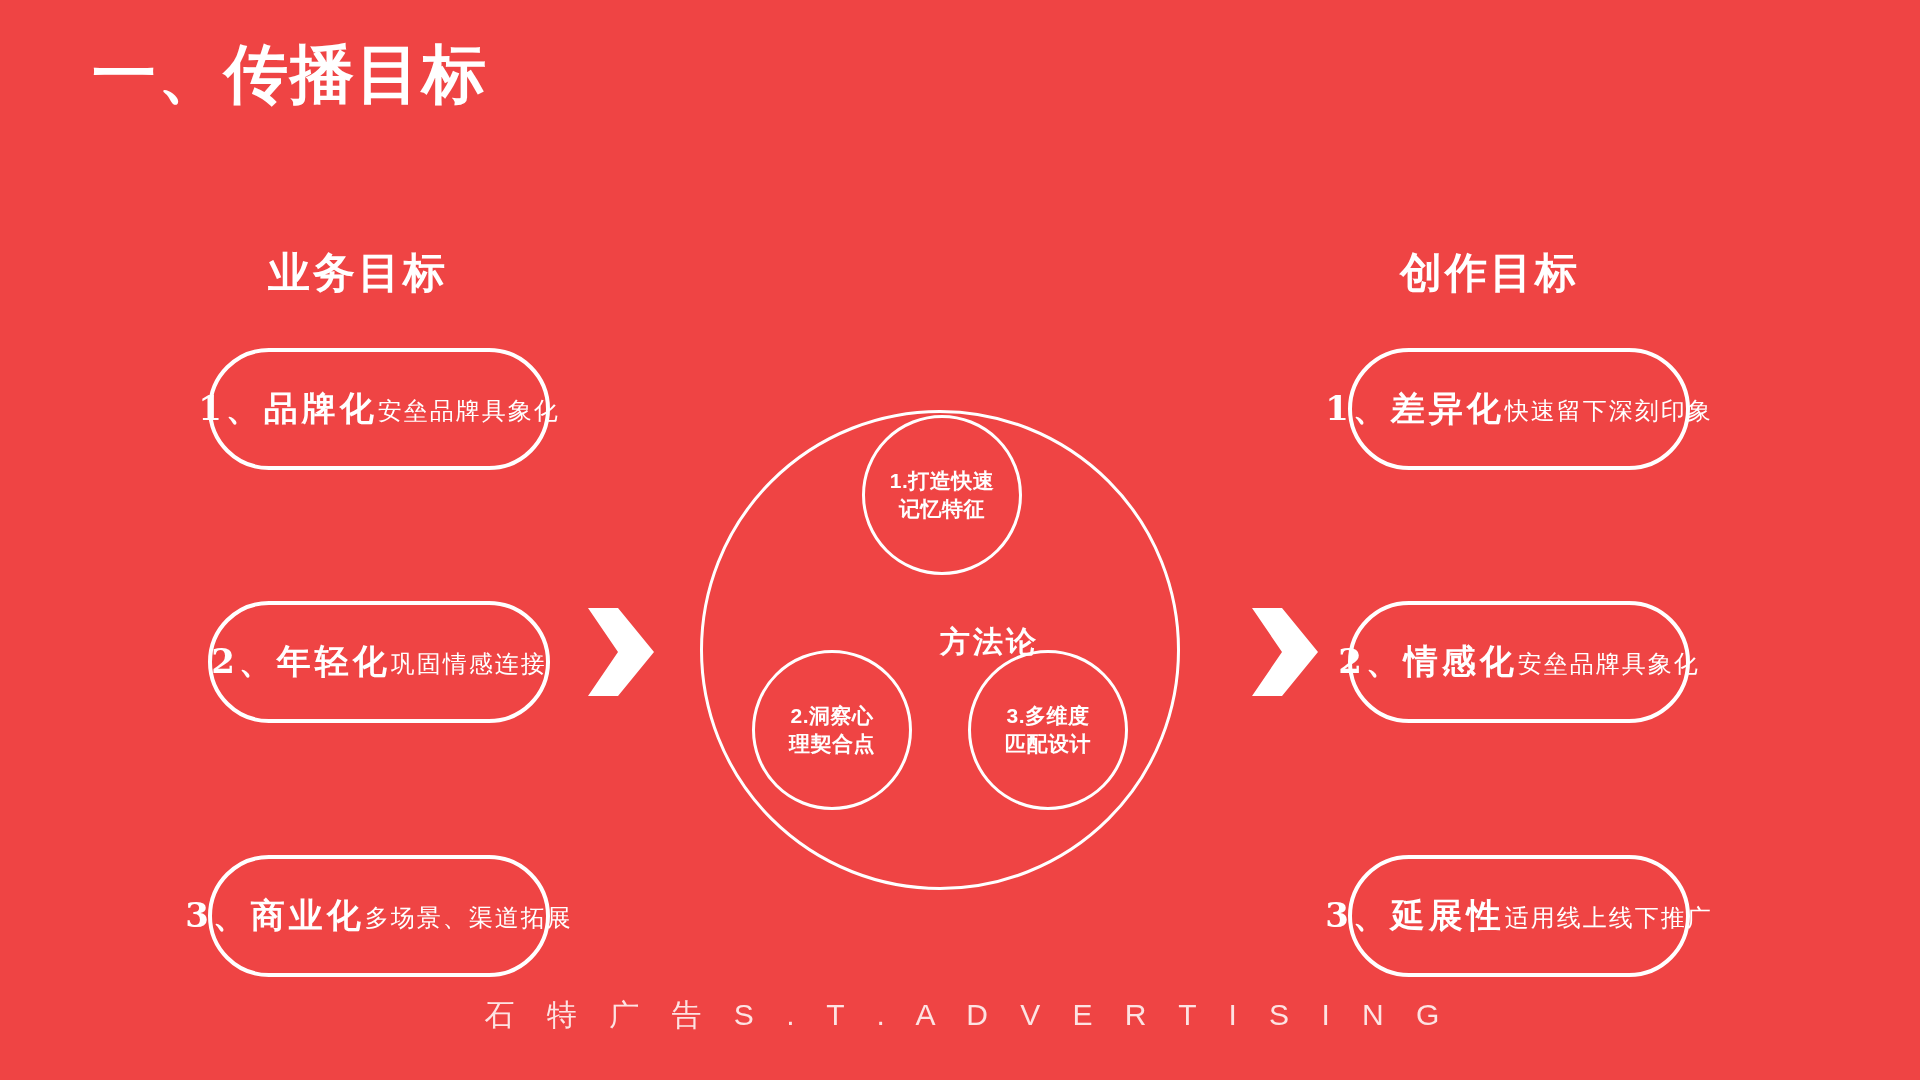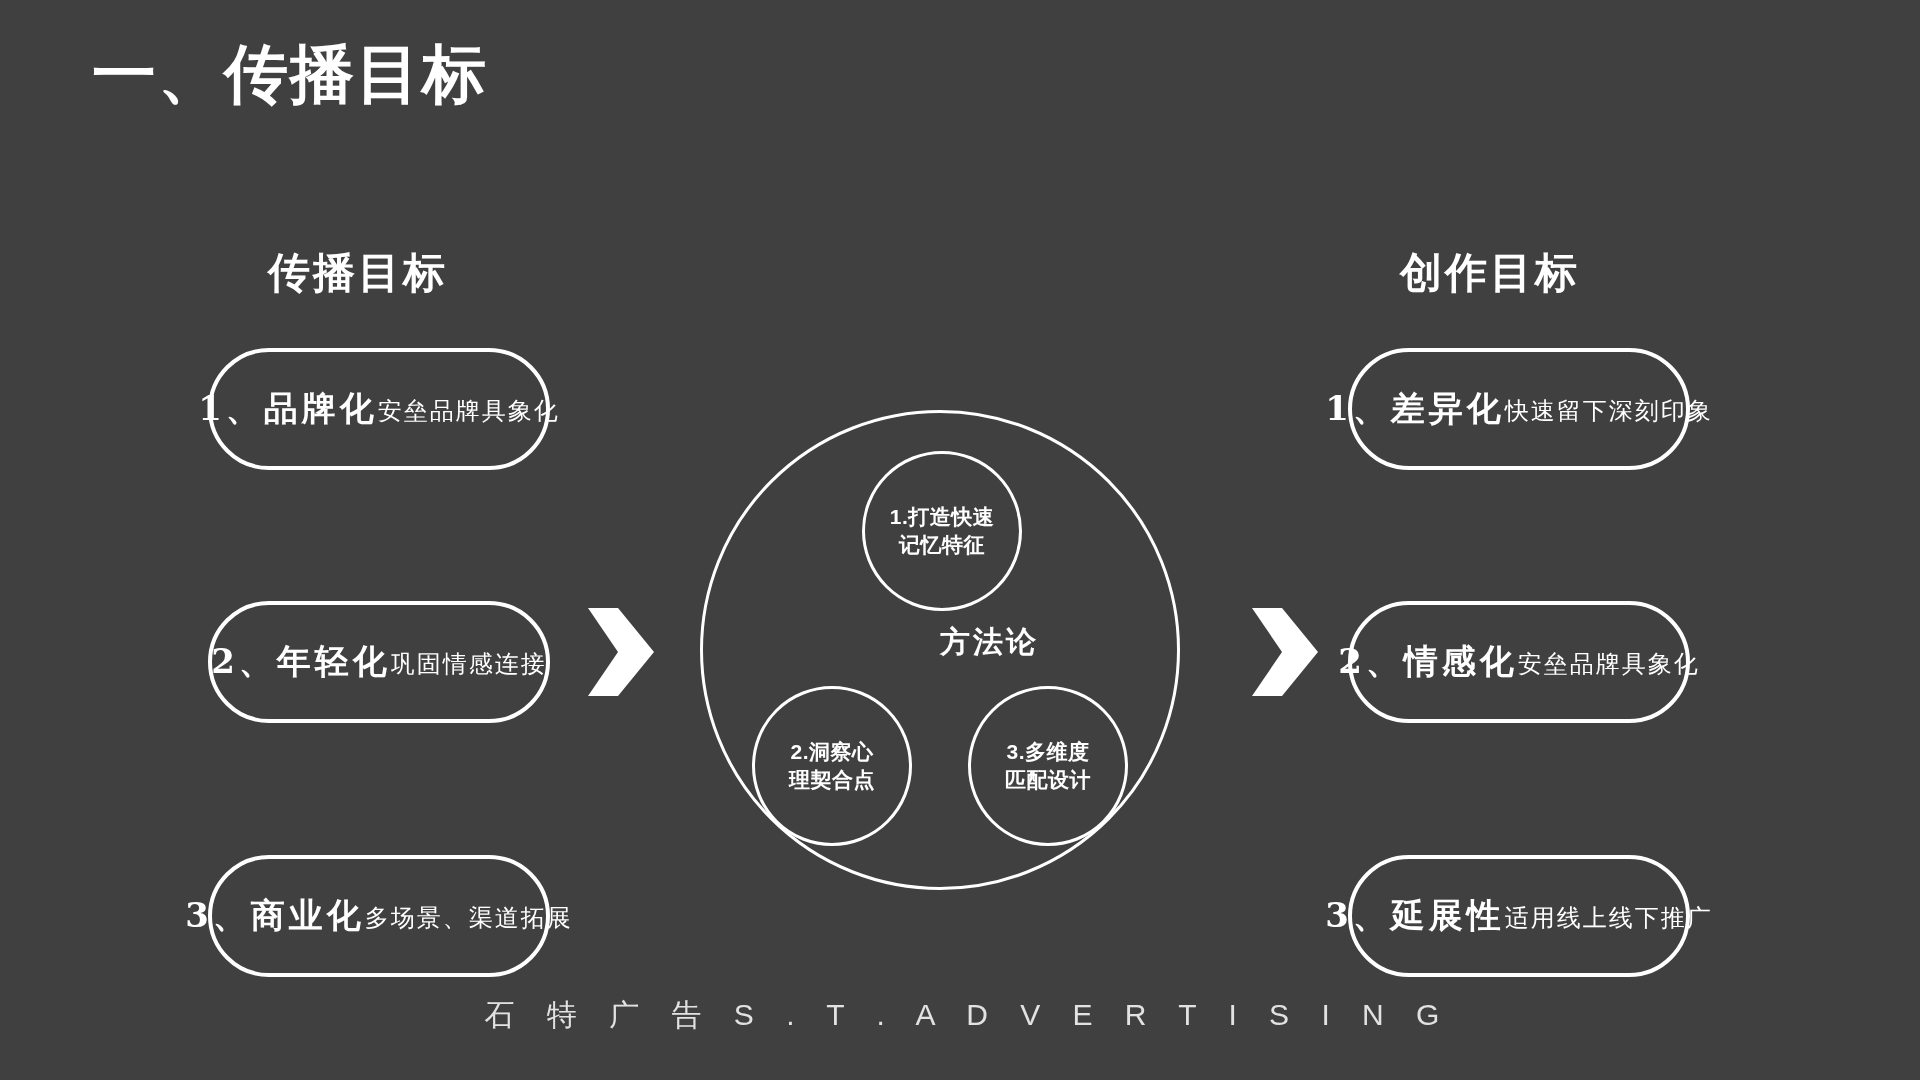--- a/index.html
+++ b/index.html
@@ -10,21 +10,21 @@
   body {
     width: 1920px;
     height: 1080px;
     overflow: hidden;
     font-family: "Liberation Sans", "DejaVu Sans", sans-serif;
     position: relative;
   }
   .slide {
     position: absolute;
     inset: 0;
-    background: #404040;
+    background: #ef4444;
   }
 
   
   .slide-title {
     position: absolute;
     left: 92px;
     top: 38px;
     font-size: 64px;
     font-weight: 700;
     color: #ffffff;
@@ -160,21 +160,20 @@
     box-sizing: border-box;
     display: flex;
     align-items: center;
     justify-content: center;
     text-align: center;
     color: #ffffff;
     font-size: 21px;
     font-weight: 700;
     line-height: 1.35;
     letter-spacing: 0.5px;
-    margin-top: 36px;
   }
   .small-circle .sc-text { display: block; }
   .small-circle .sc-line { display: block; white-space: nowrap; }
   .sc-1 { left: 162px; top: 5px; }
   .sc-2 { left: 52px; top: 240px; }
   .sc-3 { left: 268px; top: 240px; }
 
   
   .footer {
     position: absolute;
@@ -190,21 +189,21 @@
     margin-left: 8px;
   }
 </style>
 </head>
 <body>
 
 <div class="slide">
 
   <div class="slide-title">一、传播目标</div>
 
-  <div class="col-heading left">传播目标</div>
+  <div class="col-heading left">业务目标</div>
   <div class="col-heading right">创作目标</div>
 
 
   <div class="pill left row1">
     <div class="pill-title">1、品牌化</div>
     <div class="pill-sub">安垒品牌具象化</div>
   </div>
   <div class="pill left row2">
     <div class="pill-title">2、年轻化</div>
     <div class="pill-sub">巩固情感连接</div>

